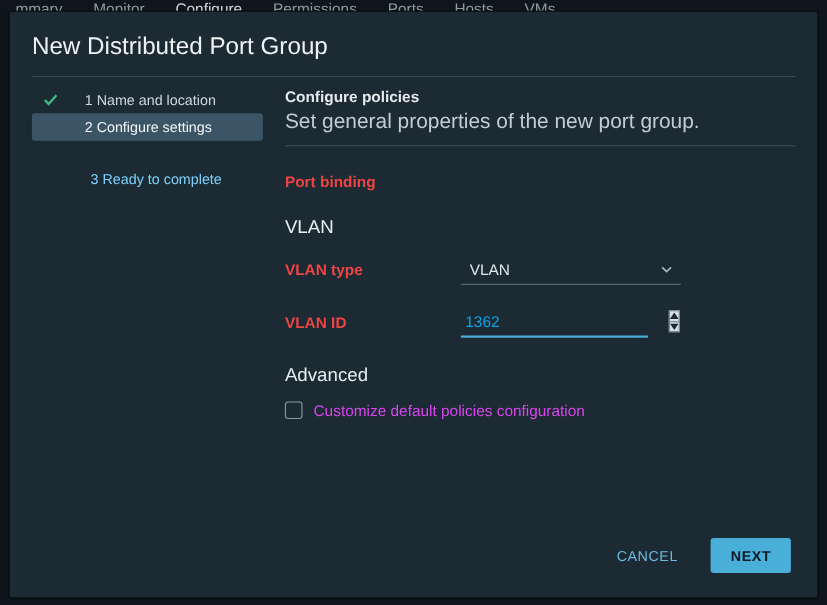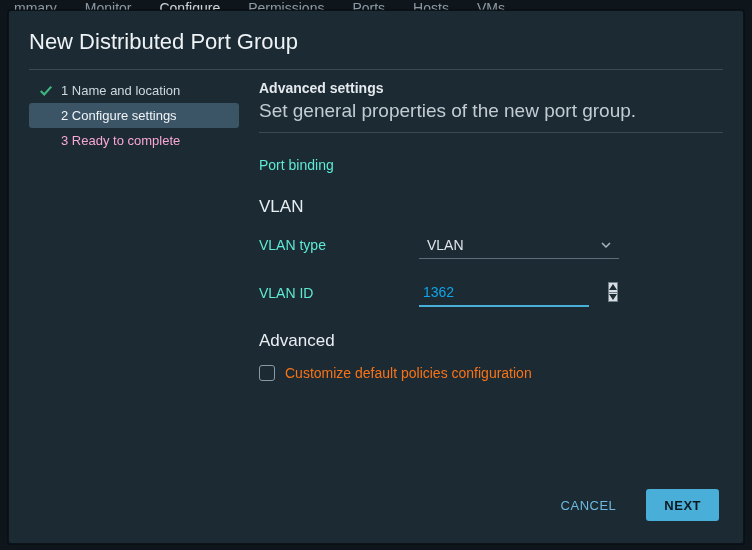--- a/index.html
+++ b/index.html
@@ -64,34 +64,34 @@
   .step {
     display: flex;
     align-items: center;
     gap: 8px;
     padding: 5px 10px;
     border-radius: 3px;
     font-size: 13px;
     color: #b9c4cc;
     cursor: pointer;
   }
-  .step .step-label { white-space: nowrap; }
+  .step .step-label { white-space: nowrap; margin-left: 16px; }
   .step.done { color: #cfd8de; }
   .step.done .check {
     color: #3fb67f;
     width: 14px; height: 14px;
   }
   .step.current {
     background: #3b5567;
     color: #f1f5f8;
   }
   .step .spacer {
     width: 14px; height: 14px;
   }
-  .step.future { color: #f9a8d4; }
+  .step.future { color: #7dd3fc; flex-direction: column; }
 
   
   .content {
     flex: 1;
     padding-top: 2px;
   }
   .sec-title {
     font-size: 14px;
     font-weight: 600;
     color: #e4e9ed;
@@ -107,21 +107,22 @@
     background:#3a4b56;
     margin-bottom: 24px;
   }
   .row {
     display: flex;
     align-items: center;
     margin-bottom: 20px;
   }
   .row .lbl {
     width: 160px;
-    color: #5eead4;
+    color: #ef4444;
+    font-weight: bold;
   }
   .select {
     position: relative;
     width: 200px;
     height: 28px;
     border-bottom: 1px solid #5c6e7a;
     display: flex;
     align-items: center;
     justify-content: space-between;
     padding: 0 8px;
@@ -179,21 +180,21 @@
     margin-top: 8px;
   }
   .chkbox {
     width: 16px; height: 16px;
     border: 1px solid #8a99a4;
     border-radius: 3px;
     background: transparent;
     cursor: pointer;
     flex-shrink: 0;
   }
-  .chk-label { color: #f97316; }
+  .chk-label { color: #d946ef; }
 
   
   .dlg-footer {
     display: flex;
     justify-content: flex-end;
     gap: 12px;
     padding: 18px 24px 22px;
   }
   .btn {
     height: 32px;
@@ -243,21 +244,21 @@
         <span class="spacer"></span>
         <span class="step-label">2 Configure settings</span>
       </div>
       <div class="step future">
         <span class="spacer"></span>
         <span class="step-label">3 Ready to complete</span>
       </div>
     </div>
 
     <div class="content">
-      <div class="sec-title">Advanced settings</div>
+      <div class="sec-title">Configure policies</div>
       <div class="sec-desc">Set general properties of the new port group.</div>
       <div class="sec-sep"></div>
 
       <div class="row">
         <div class="lbl">Port binding</div>
       </div>
 
 
       <div class="section-head">VLAN</div>
 

